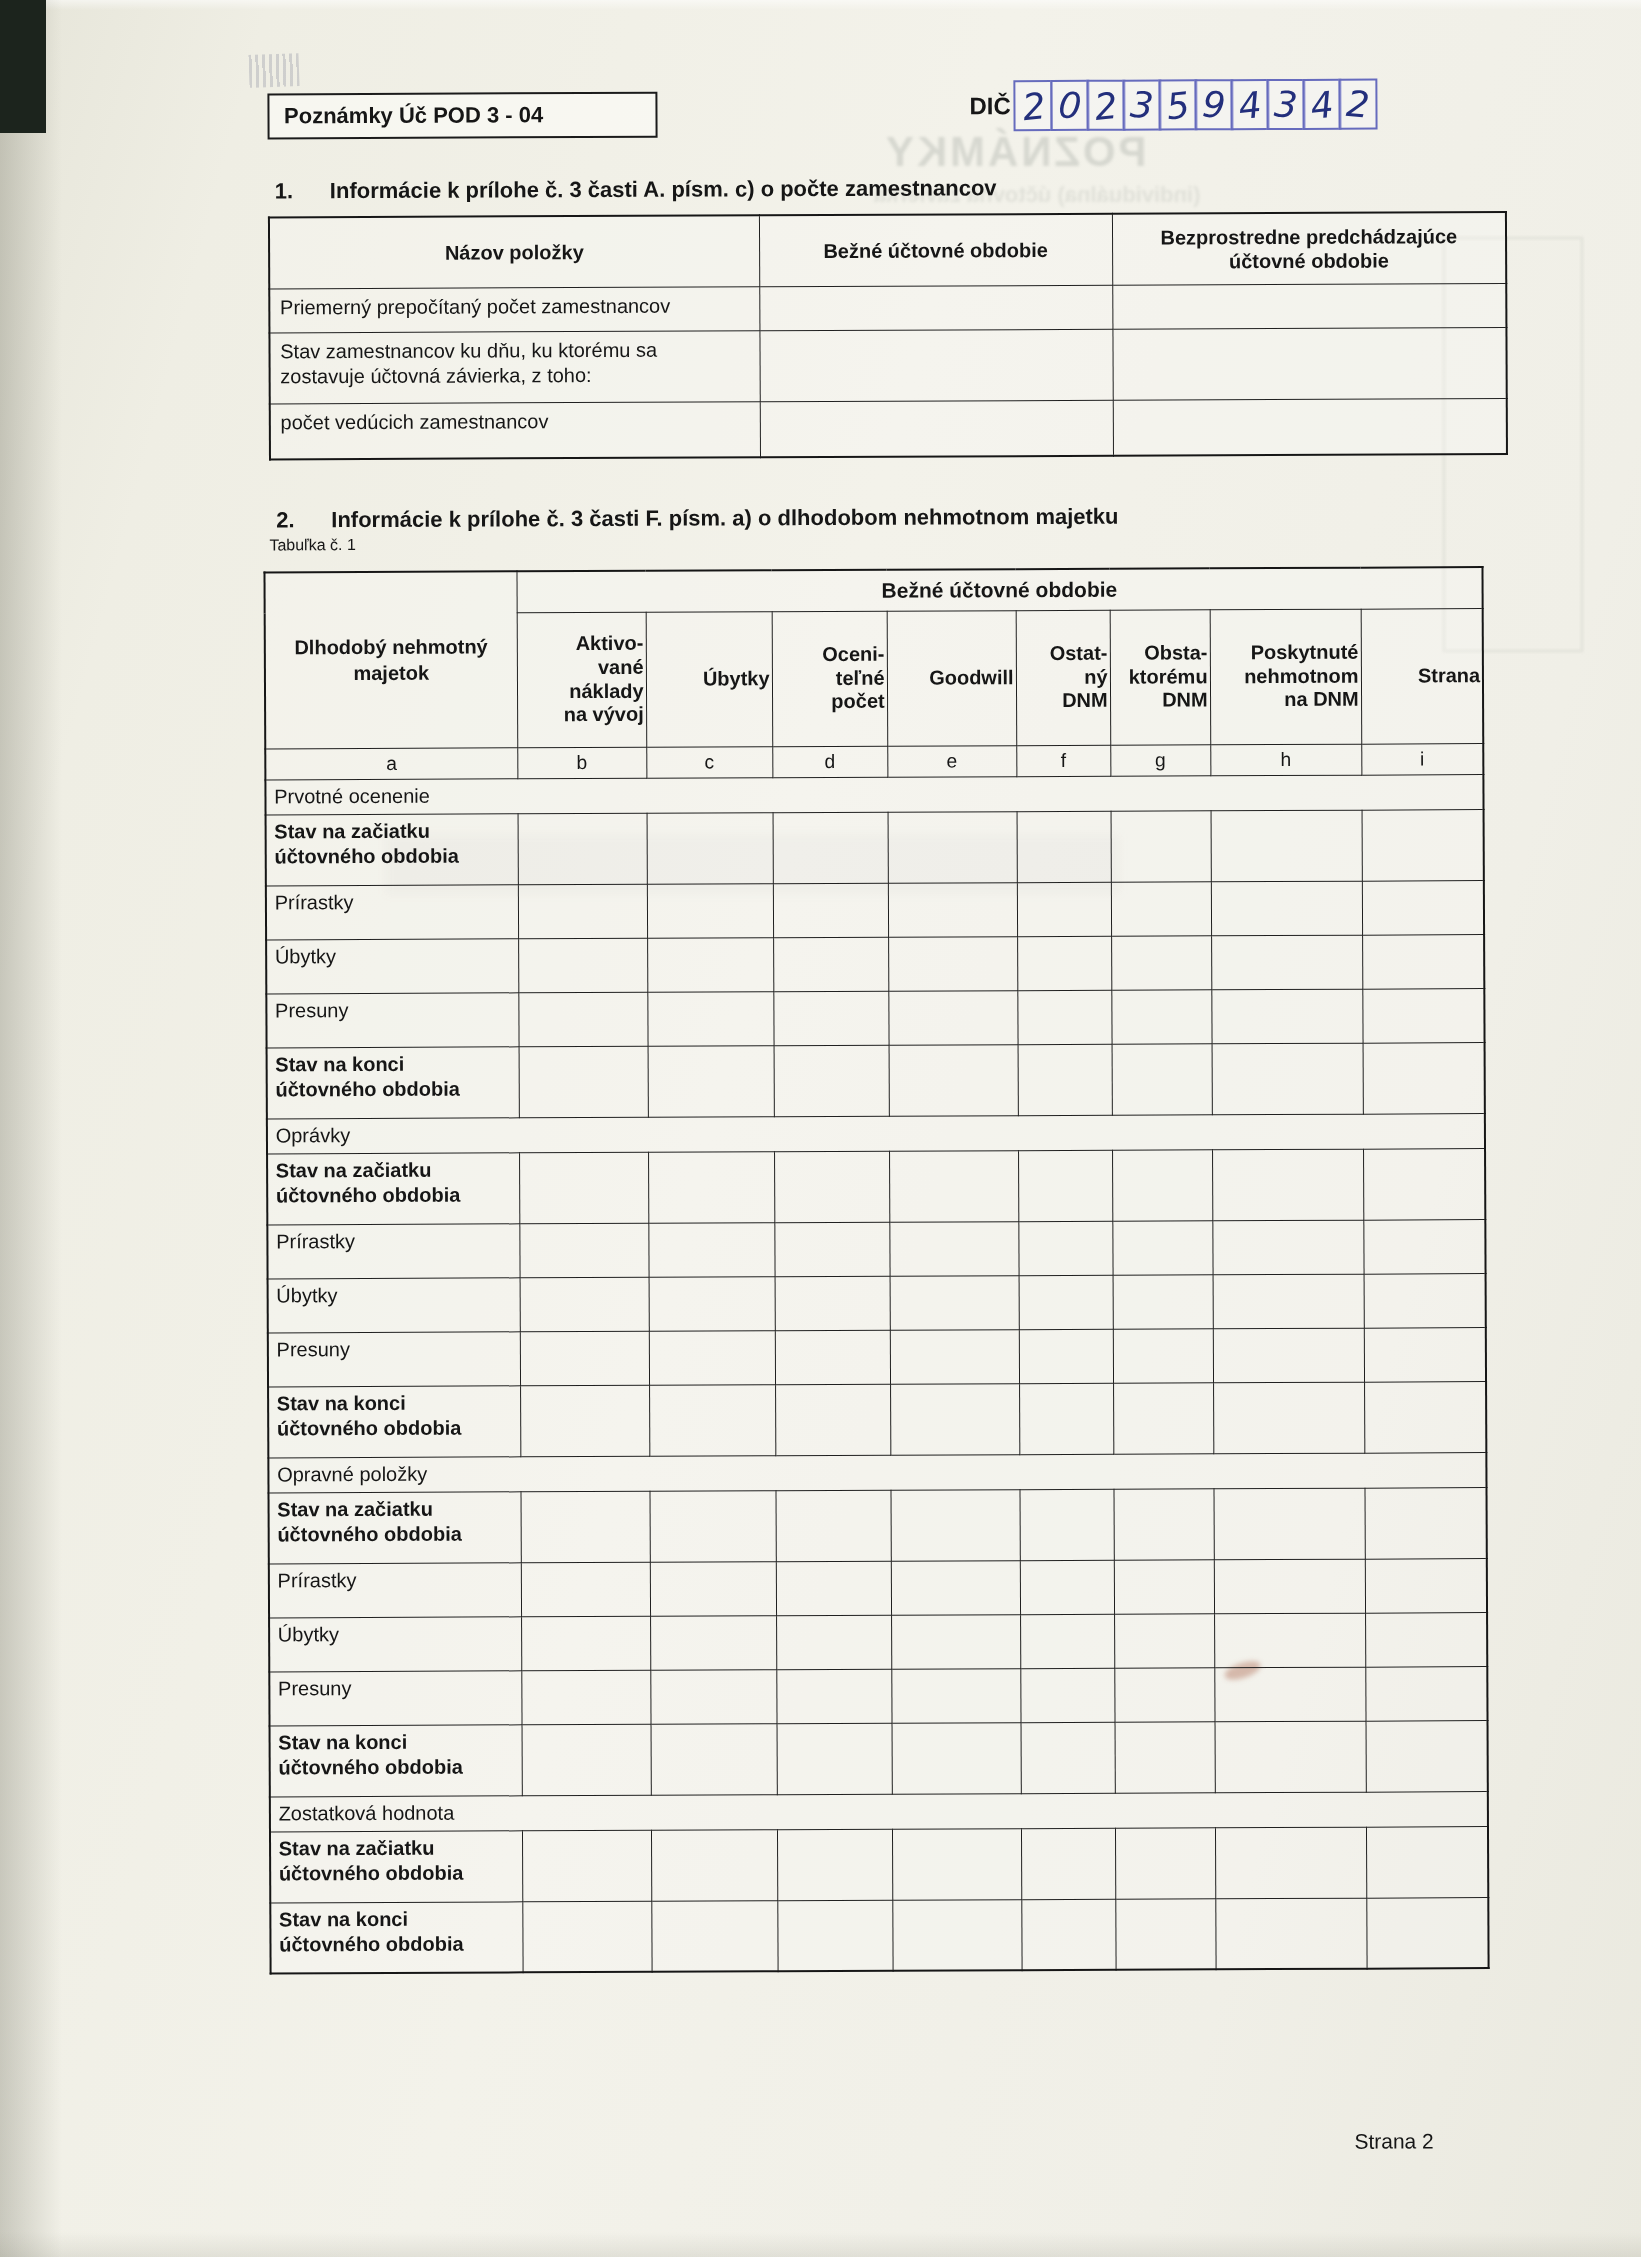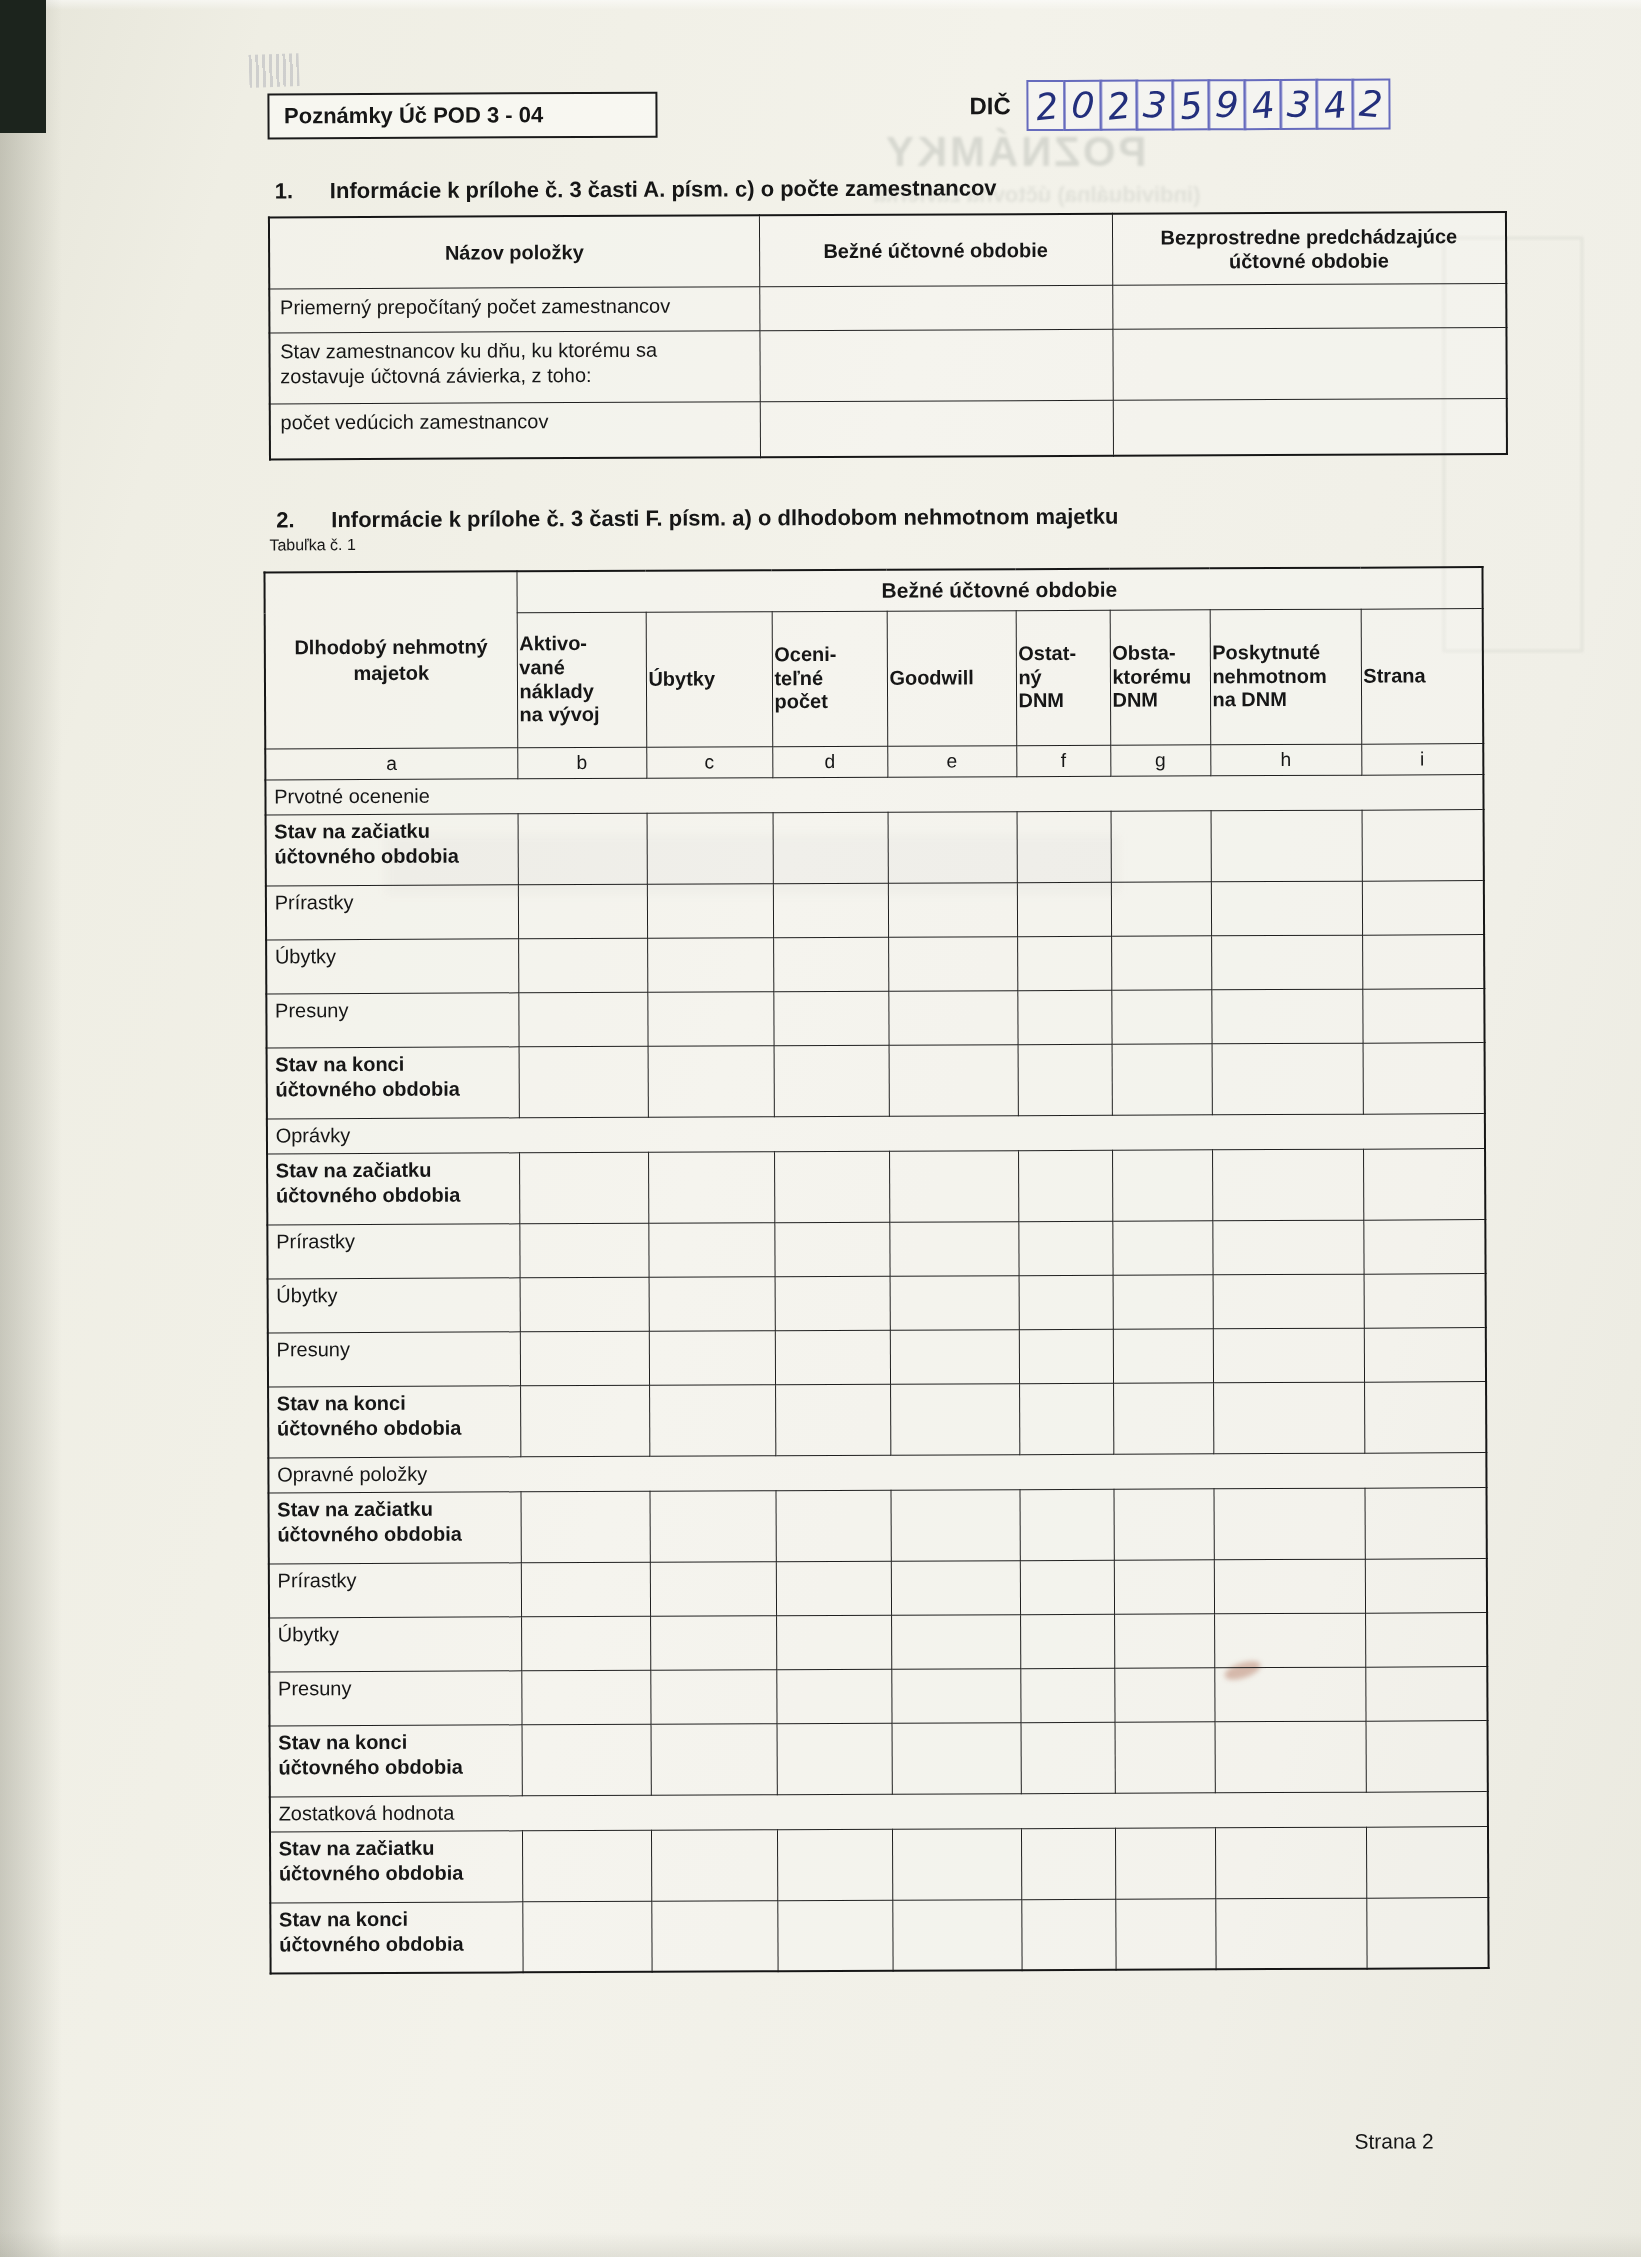--- a/index.html
+++ b/index.html
@@ -36,21 +36,21 @@
 
   .content { position: absolute; inset: 0; transform: rotate(-0.25deg); transform-origin: 821px 0; }
 
   .formid-box {
     position: absolute; left: 267px; top: 91px; width: 390px; height: 46px;
     border: 2.9px solid #1b1b1b; background: rgba(253,253,249,.55);
     display: flex; align-items: center; padding-left: 14.5px;
     font-size: 22px; font-weight: bold;
   }
   .dic-row { position: absolute; left: 969px; top: 81px; display: flex; align-items: center; }
-  .dic-label { font-size: 24px; font-weight: bold; margin-right: 19px; }
+  .dic-label { font-size: 24px; font-weight: bold; margin-right: 6px; }
   .dic-boxes { display: flex; }
   .dic-box { width: 39px; height: 51px; border: 2.9px solid #666bbd; margin-left: -2.9px;
              display: flex; align-items: center; justify-content: center; background: rgba(250,250,255,.35); }
   .dic-digit { font-family: "DejaVu Sans", sans-serif; font-style: italic; font-size: 36px; color: #232f7c; }
   .dic-box:nth-child(odd)  .dic-digit { transform: rotate(-6deg) translateY(1px); }
   .dic-box:nth-child(even) .dic-digit { transform: rotate(5deg); }
 
   .heading { position: absolute; display: flex; font-size: 22px; font-weight: bold; }
   .heading .num { width: 55px; flex: none; }
   .h1 { left: 274px; top: 176px; }
@@ -65,21 +65,21 @@
                     padding: 3.9px 7.7px; height: 71px; white-space: pre-line; line-height: 1.2; }
   .t1-label { font-size: 20px; padding: 6.8px 9.7px 3.9px 9.7px; vertical-align: top; white-space: pre-line; line-height: 1.25; }
   .t-employees tbody tr:nth-child(1) { height: 44px; }
   .t-employees tbody tr:nth-child(2) { height: 71px; }
   .t-employees tbody tr:nth-child(3) { height: 56px; }
 
   .t-dnm { left: 261px; top: 569px; width: 1218px; border: 2.9px solid #161616; }
   .t2-corner  { font-size: 20px; font-weight: bold; text-align: center; vertical-align: middle;
                 white-space: pre-line; line-height: 1.3; }
   .t2-period  { font-size: 21px; font-weight: bold; text-align: center; height: 41px; vertical-align: middle; }
-  .t2-colhead { font-size: 20px; font-weight: bold; text-align: left; vertical-align: middle;
+  .t2-colhead { font-size: 20px; font-weight: bold; text-align: right; vertical-align: middle;
                 white-space: pre-line; line-height: 1.18; height: 135px; padding: 1.9px; }
   .t2-letter  { font-size: 19.3px; text-align: center; height: 31px; font-weight: normal; vertical-align: middle; }
   .t2-section { font-size: 20px; padding: 3.9px 7.7px; height: 35px; vertical-align: middle; }
   .t2-label   { font-size: 20px; padding: 4.8px 7.7px 1.9px 7.7px; height: 54px; vertical-align: top;
                 white-space: pre-line; line-height: 1.22; }
   .t2-label.tall { height: 71px; }
   .t2-label.bold { font-weight: bold; }
 
   .page-footer { position: absolute; left: 1345px; top: 2132px; font-size: 21px; }
 </style>

